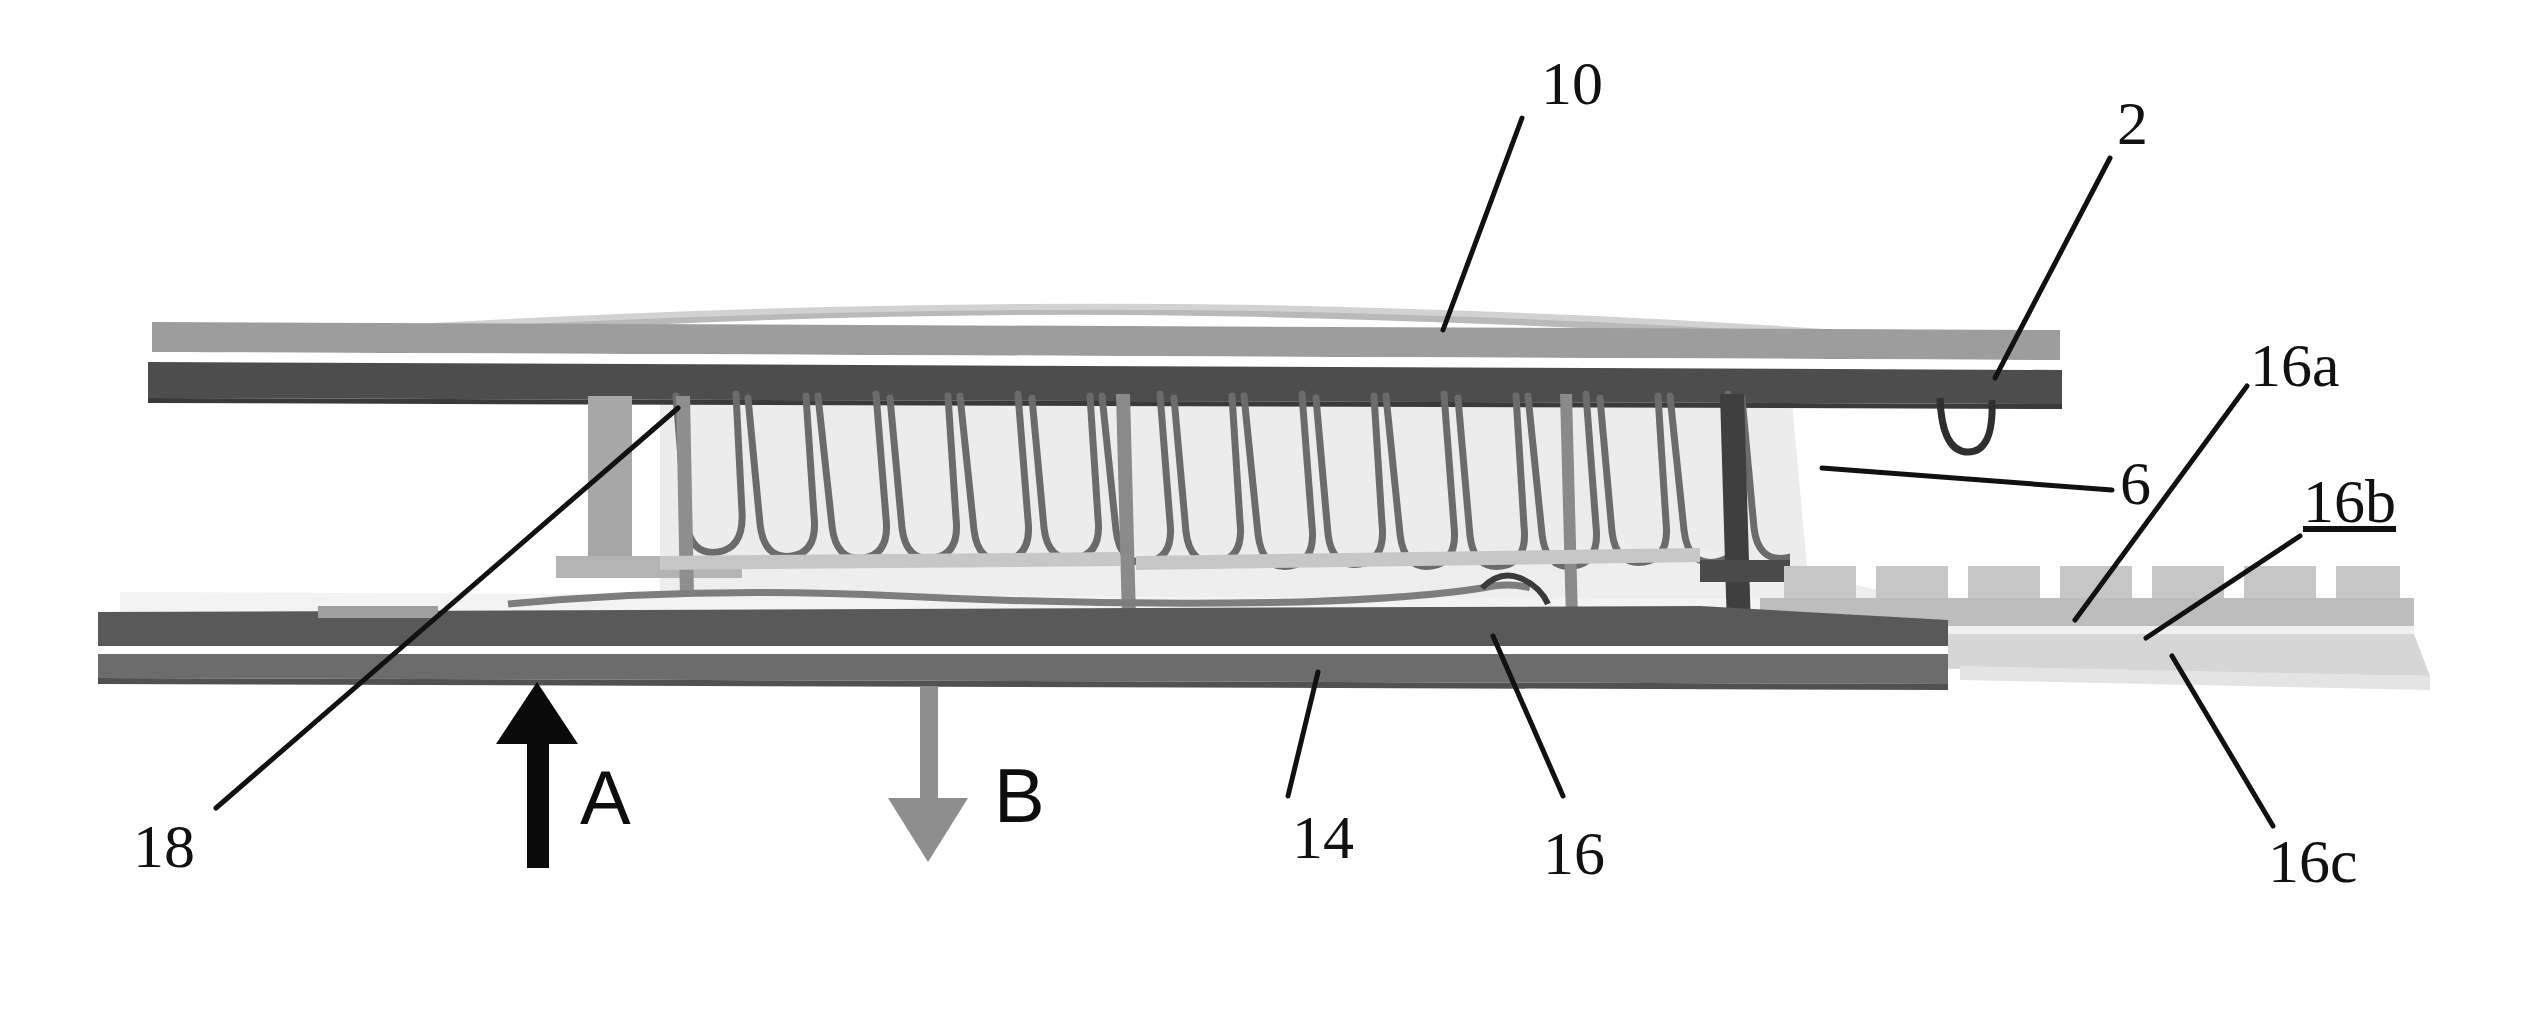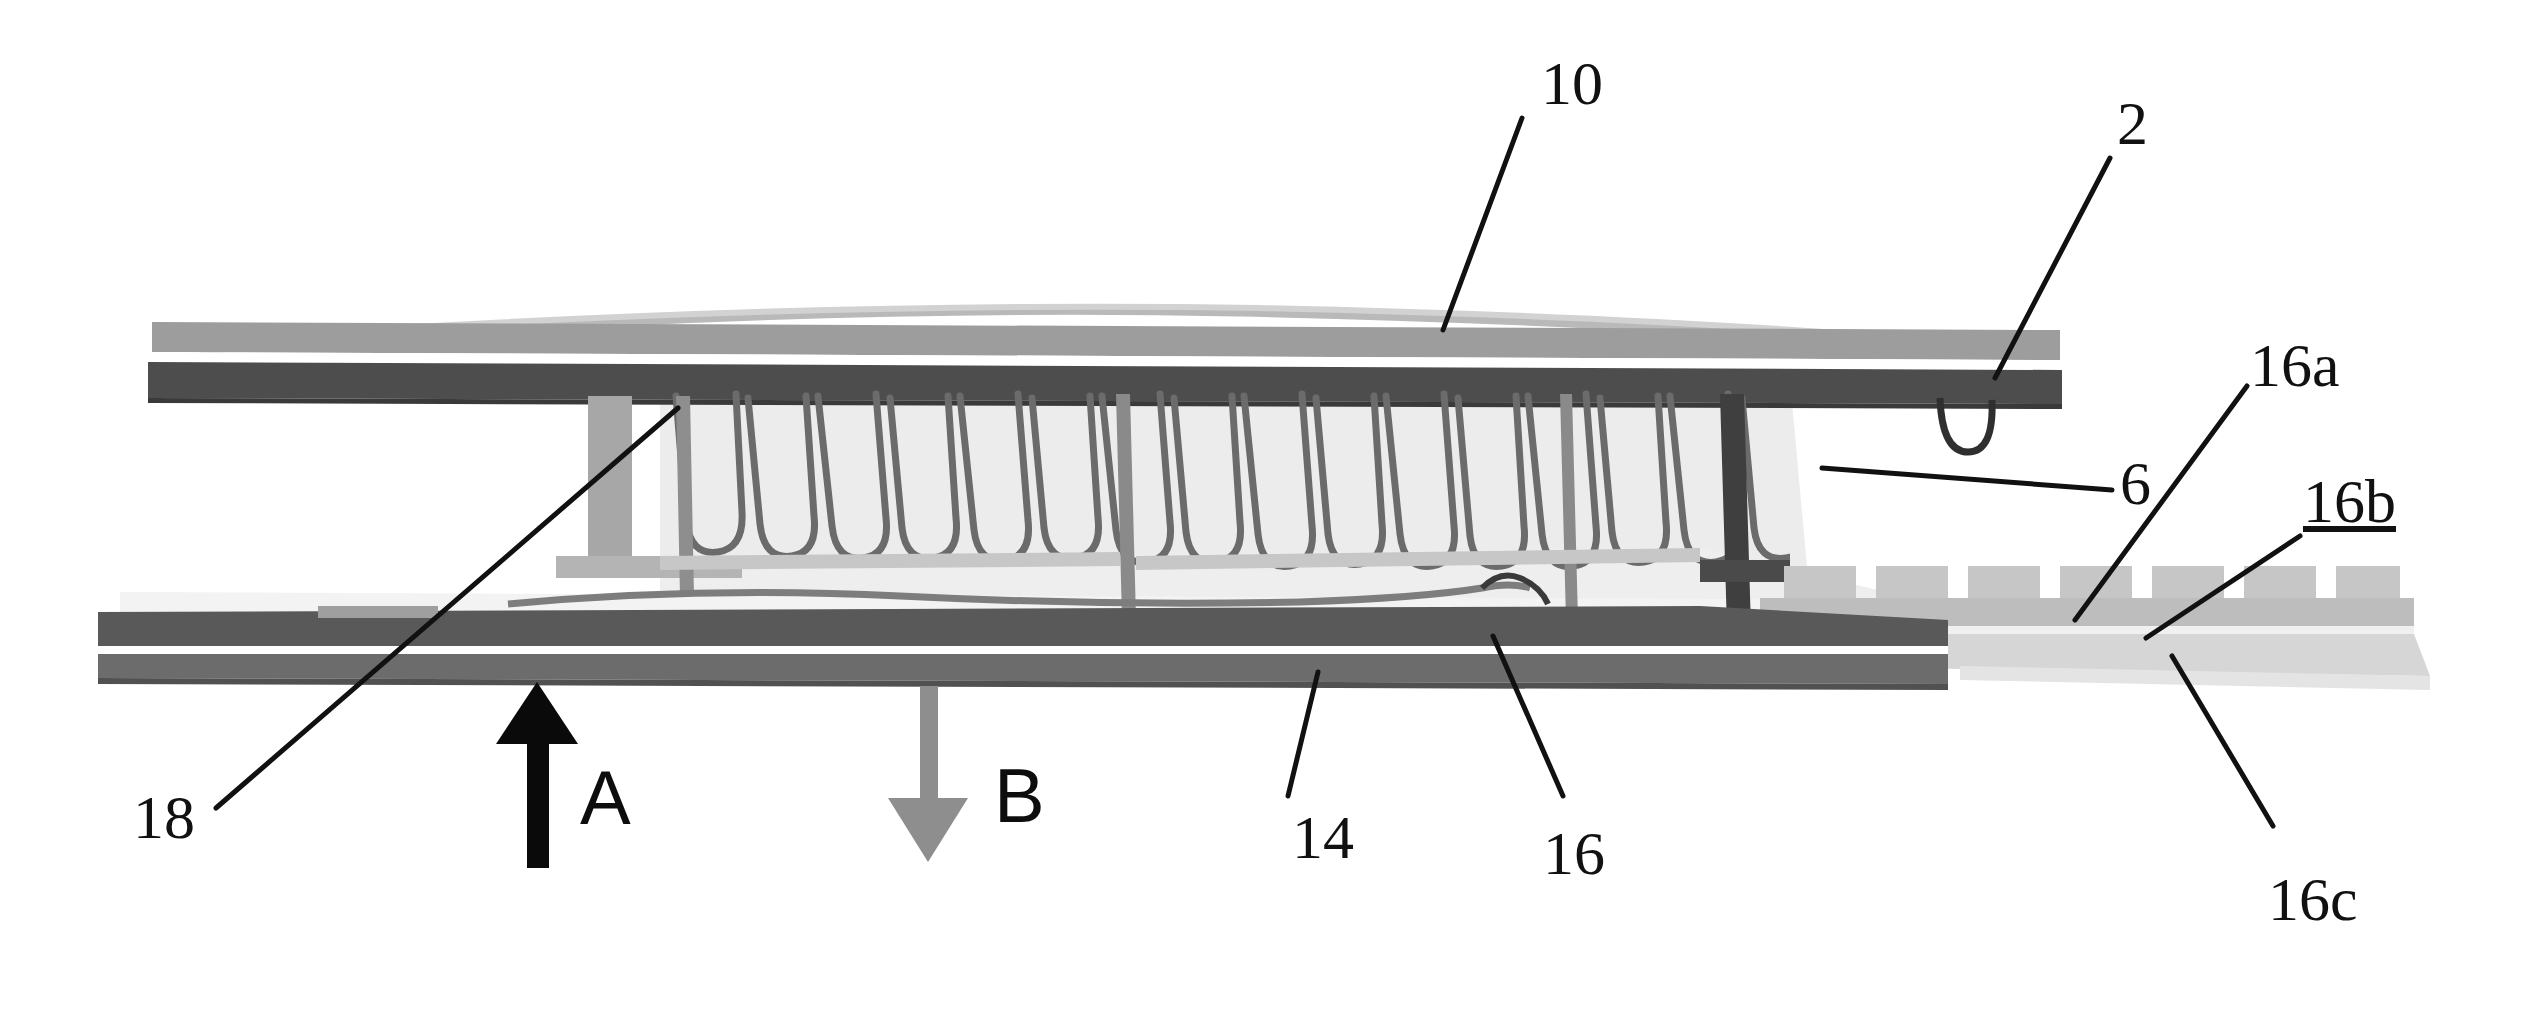--- a/index.html
+++ b/index.html
@@ -178,21 +178,21 @@
       <polygon points="928,862 968,798 888,798" fill="#8e8e8e"></polygon>
     </g>
 
   </svg>
 
   <span class="ref-label" style="left:1541px; top:52px;">10</span>
   <span class="ref-label" style="left:2117px; top:92px;">2</span>
   <span class="ref-label" style="left:2250px; top:320px;margin-top:14px;">16a</span>
   <span class="ref-label" style="left:2120px; top:452px;">6</span>
   <span class="ref-label" style="left:2303px; top:470px;text-decoration:underline;">16b</span>
-  <span class="ref-label" style="left:2268px; top:868px;text-align:center;">16c</span>
-  <span class="ref-label" style="left:133px; top:786px;">18</span>
+  <span class="ref-label" style="left:2268px; top:830px;text-align:center;">16c</span>
+  <span class="ref-label" style="left:133px; top:815px;">18</span>
   <span class="ref-label" style="left:1292px; top:806px;">14</span>
   <span class="ref-label" style="left:1543px; top:806px;margin-top:16px;">16</span>
 
   <span class="dir-label" style="left:580px; top:760px;">A</span>
   <span class="dir-label" style="left:994px; top:758px;">B</span>
 
 </div>
 
 </body></html>

